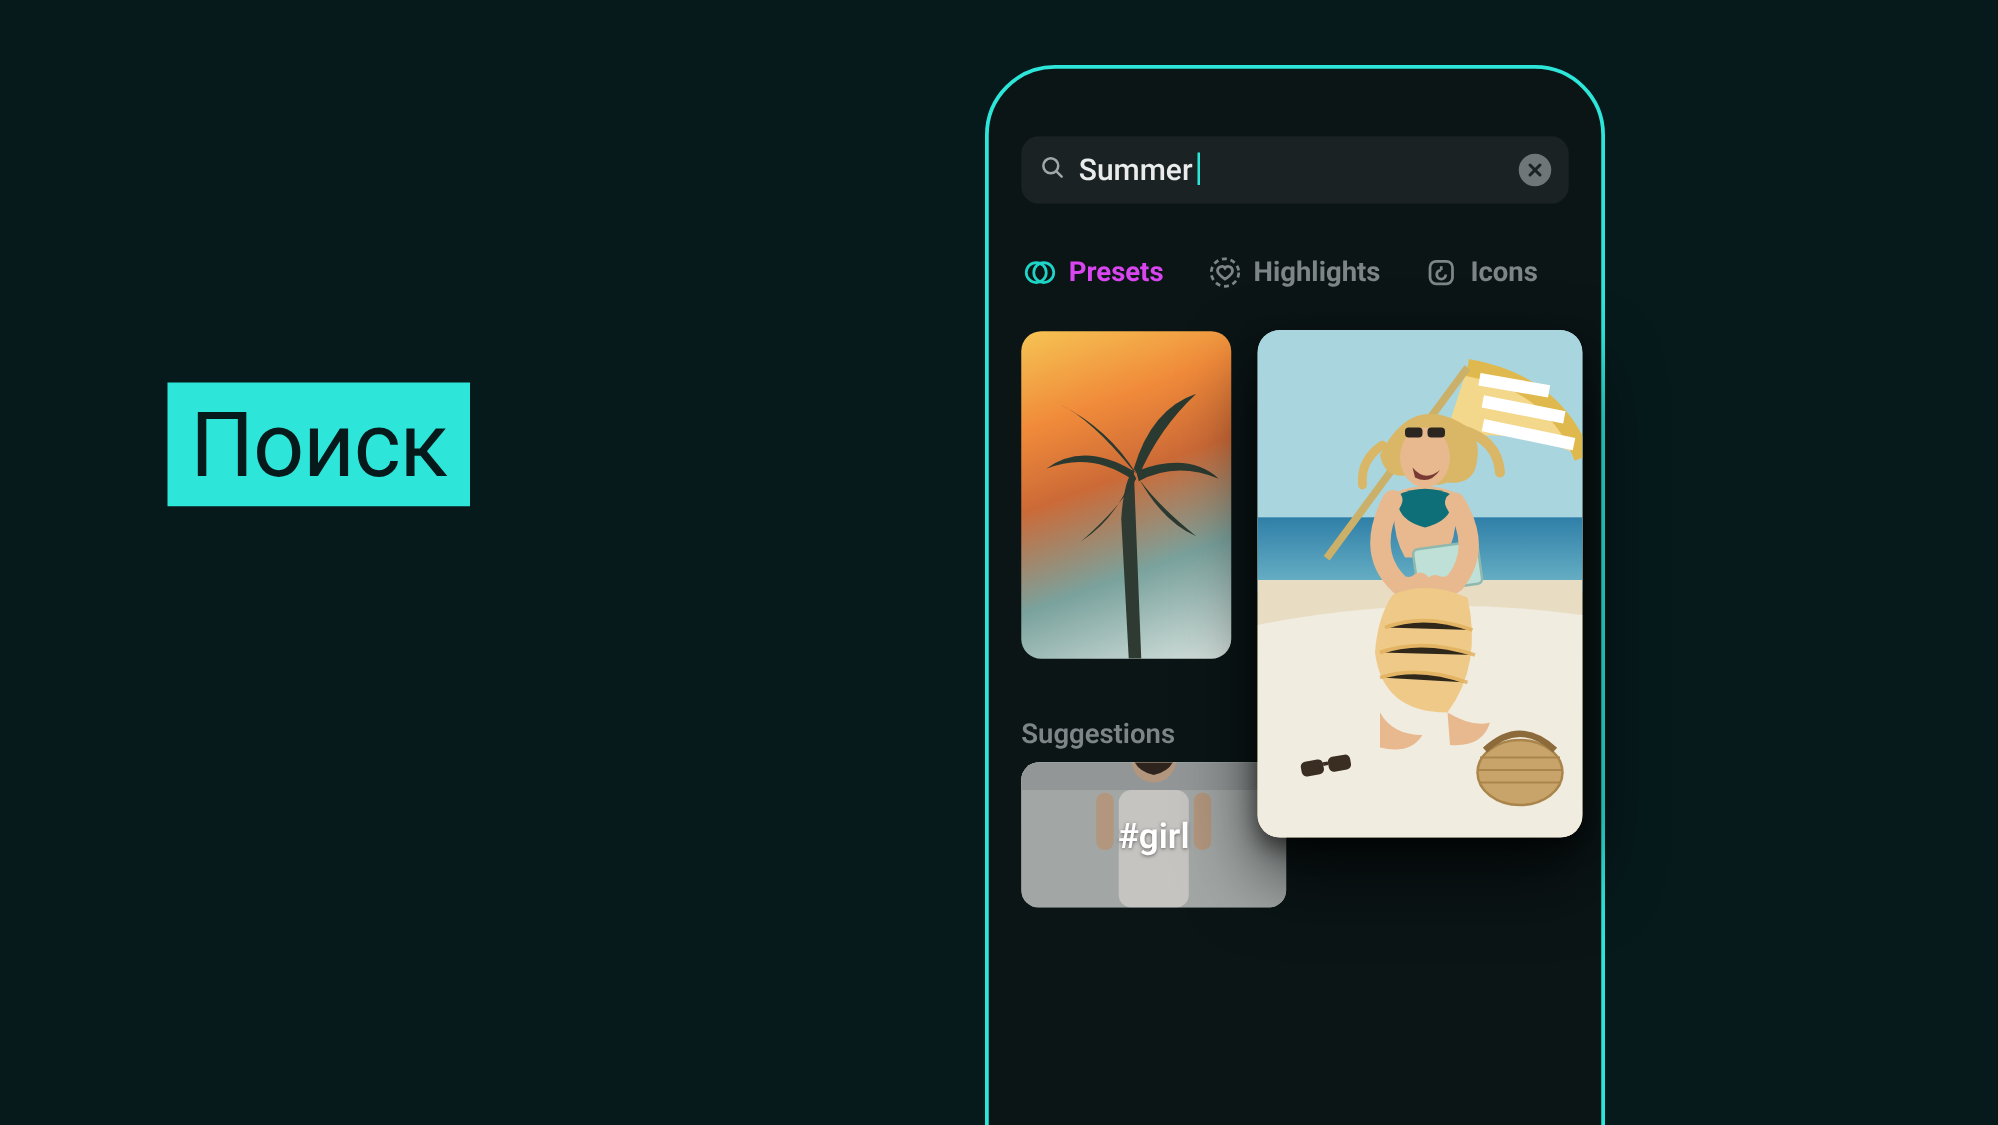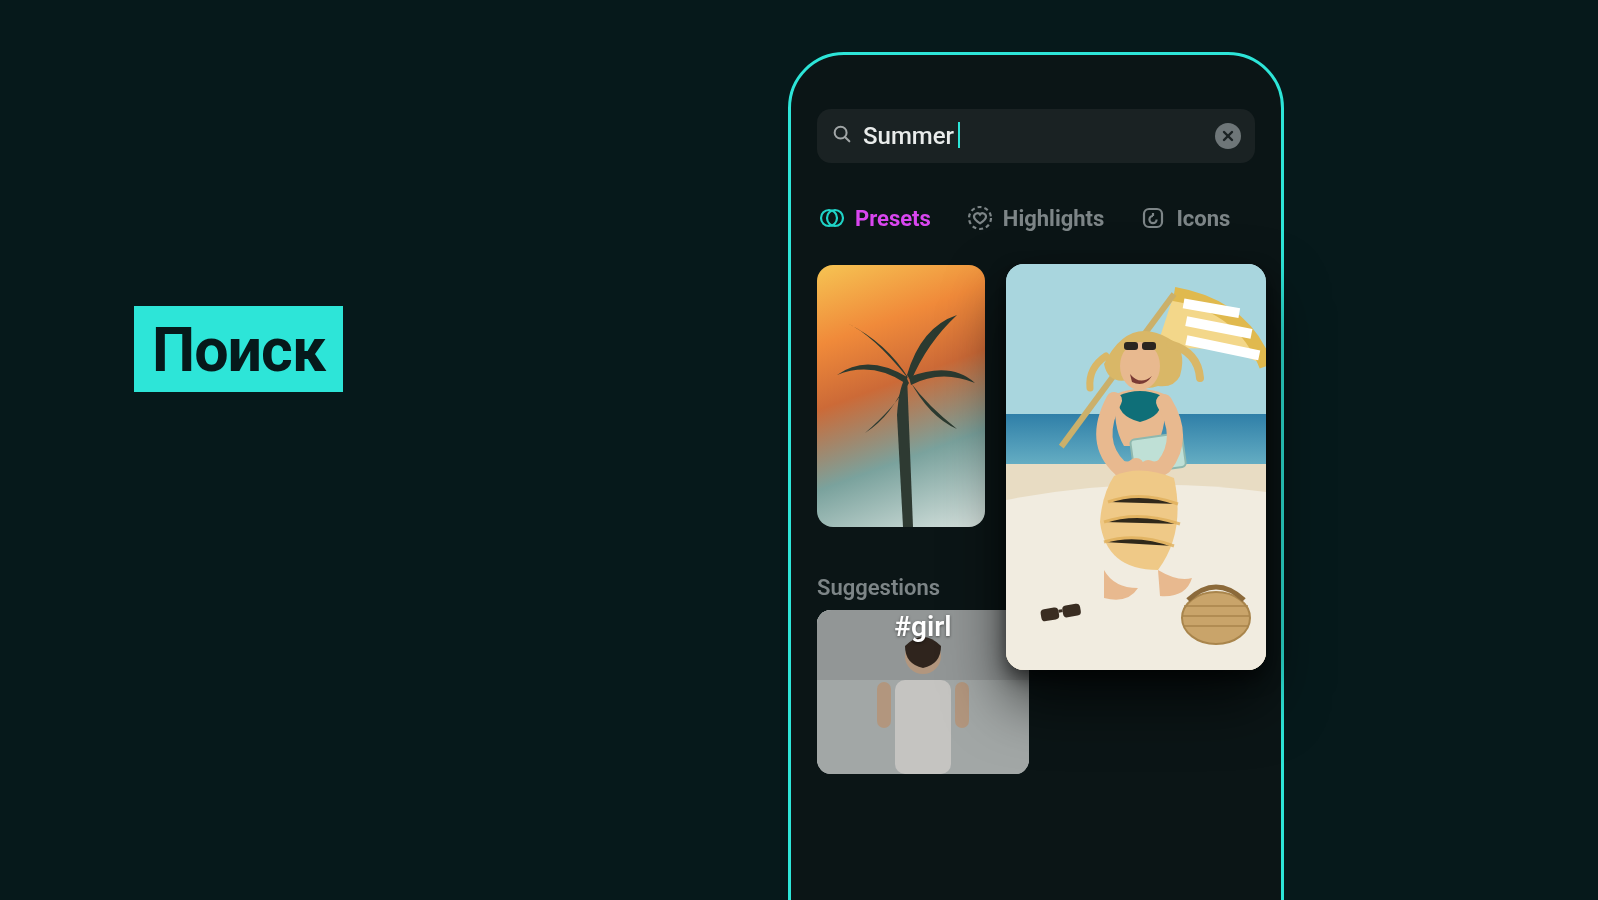--- a/index.html
+++ b/index.html
@@ -20,22 +20,22 @@
     position: absolute;
     left: 134px;
     top: 306px;
   }
   .hl-box {
     display: inline-block;
     background: #2de5d8;
     padding: 8px 18px 6px 18px;
   }
   .hl-box span {
-    font-size: 61px;
-    font-weight: 700;
+    font-size: 72px;
+    font-weight: 400;
     color: #06191b;
     letter-spacing: -1px;
   }
   .hl-sub {
     margin-top: 18px;
     font-size: 72px;
     font-weight: 800;
     color: #ffffff;
     letter-spacing: -1px;
   }
@@ -127,24 +127,25 @@
     font-weight: 600;
   }
   .suggestions {
     margin-top: 10px;
     display: flex;
     gap: 14px;
   }
   .sugg-card {
     position: relative;
     width: 212px;
-    height: 164px;
+    height: 116px;
     border-radius: 14px;
     overflow: hidden;
     display: flex;
+    align-items: center;
     justify-content: center;
   }
   .sugg-card.girl { background: linear-gradient(#b9bfbf, #9fa7a8); }
   .sugg-card.sun  { background: linear-gradient(#b07a5a, #8a4d3a); }
   .sugg-card .overlay {
     position: absolute; inset: 0;
     background: rgba(0,0,0,.18);
   }
   .sugg-card .tag {
     position: relative;

